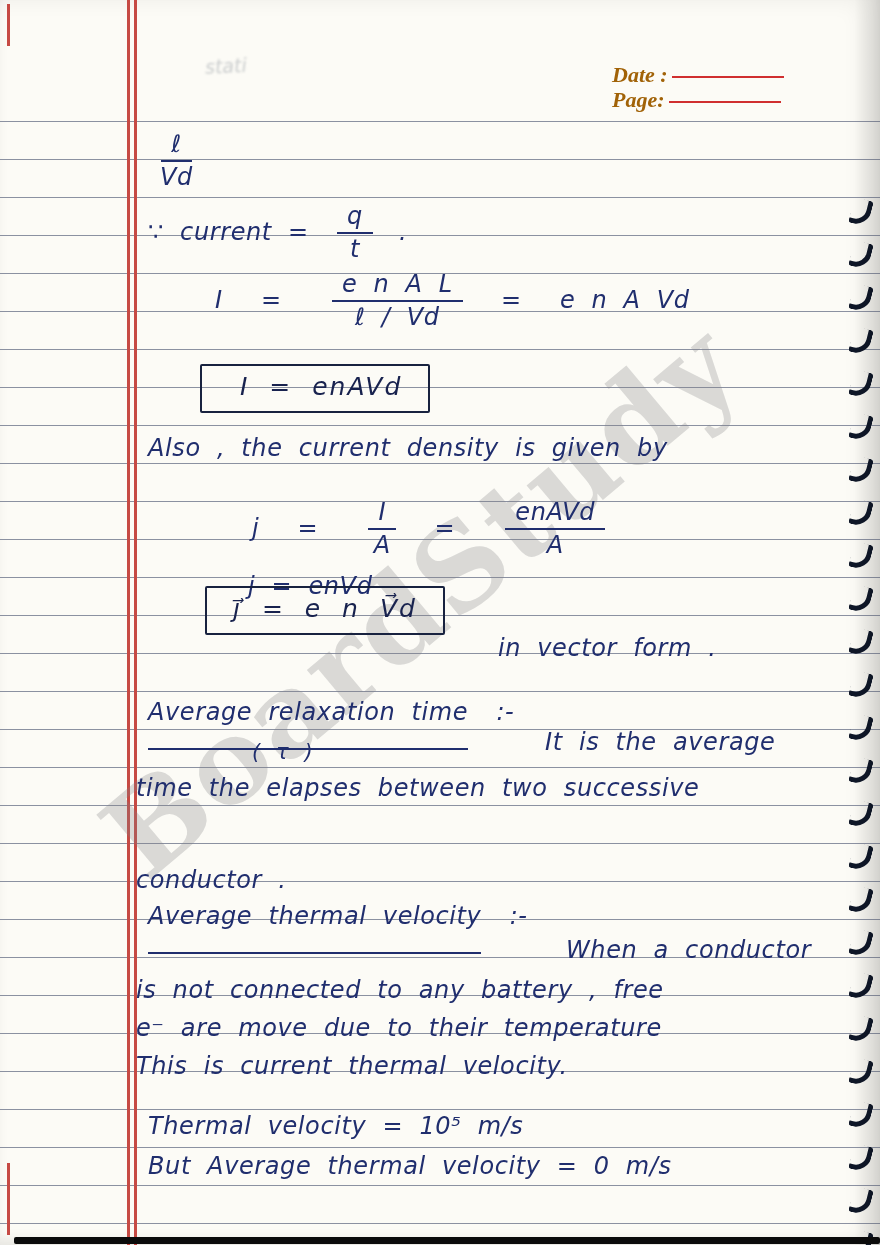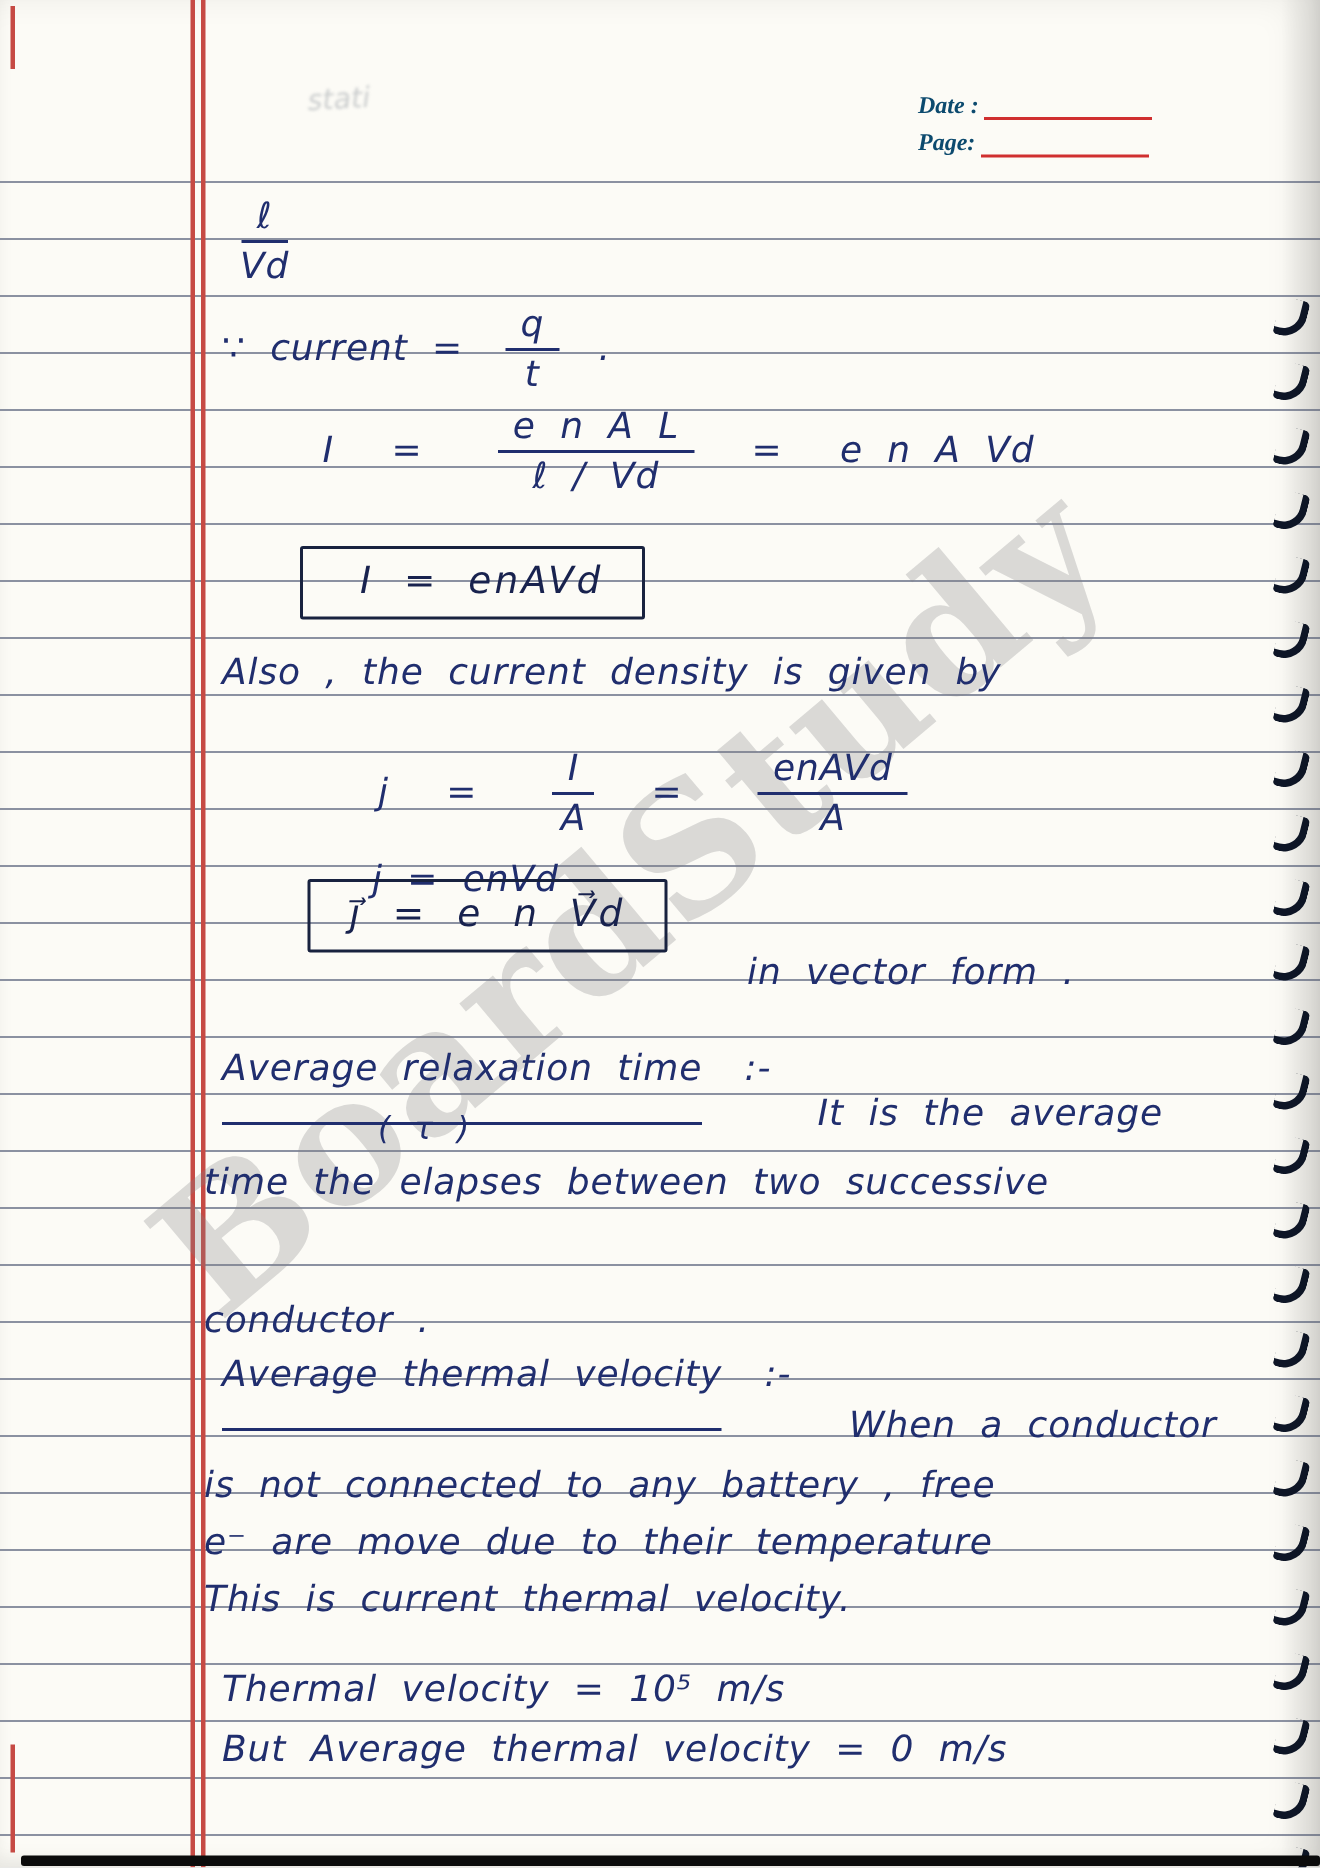--- a/index.html
+++ b/index.html
@@ -18,22 +18,22 @@
   
   .margin-red { position:absolute; top:0; bottom:0; width:2.5px; background:#c64a44; }
   .margin-red.a { left:127px; }
   .margin-red.b { left:134px; }
   .edge-mark { position:absolute; left:7px; width:3px; background:#c64a44; }
   .edge-mark.top { top:4px; height:42px; }
   .edge-mark.bot { bottom:10px; height:72px; }
   .bottom-edge { position:absolute; left:14px; right:0; bottom:1px; height:7px; background:#0b0b0b; border-radius:2px; }
 
   
-  .hdr { position:absolute; display:flex; align-items:flex-end;
-    color:#0c4a6e; font-family:"Liberation Serif", serif; font-style:italic; font-weight:bold; font-size:16px; }
+  .hdr { position:absolute; display:flex; align-items:flex-start;
+    color:#a16207; font-family:"Liberation Serif", serif; font-style:italic; font-weight:bold; font-size:22px; }
   .hdr .hline { display:inline-block; width:112px; height:14px; border-bottom:2.2px solid #d02f2f; margin-left:4px; }
   .stamp { position:absolute; left:205px; top:55px; color:#9aa0a6; opacity:.5;
     filter:blur(1.1px); font-size:19px; transform:rotate(-3deg); font-style:italic; }
 
   
   .watermark { position:absolute; left:30px; top:270px; width:780px; height:660px;
     display:flex; align-items:center; justify-content:center;
     transform:rotate(-40deg); font-family:"DejaVu Serif", serif; font-weight:bold;
     font-size:116px; color:rgba(128,128,133,0.28); letter-spacing:2px; pointer-events:none; }
 

